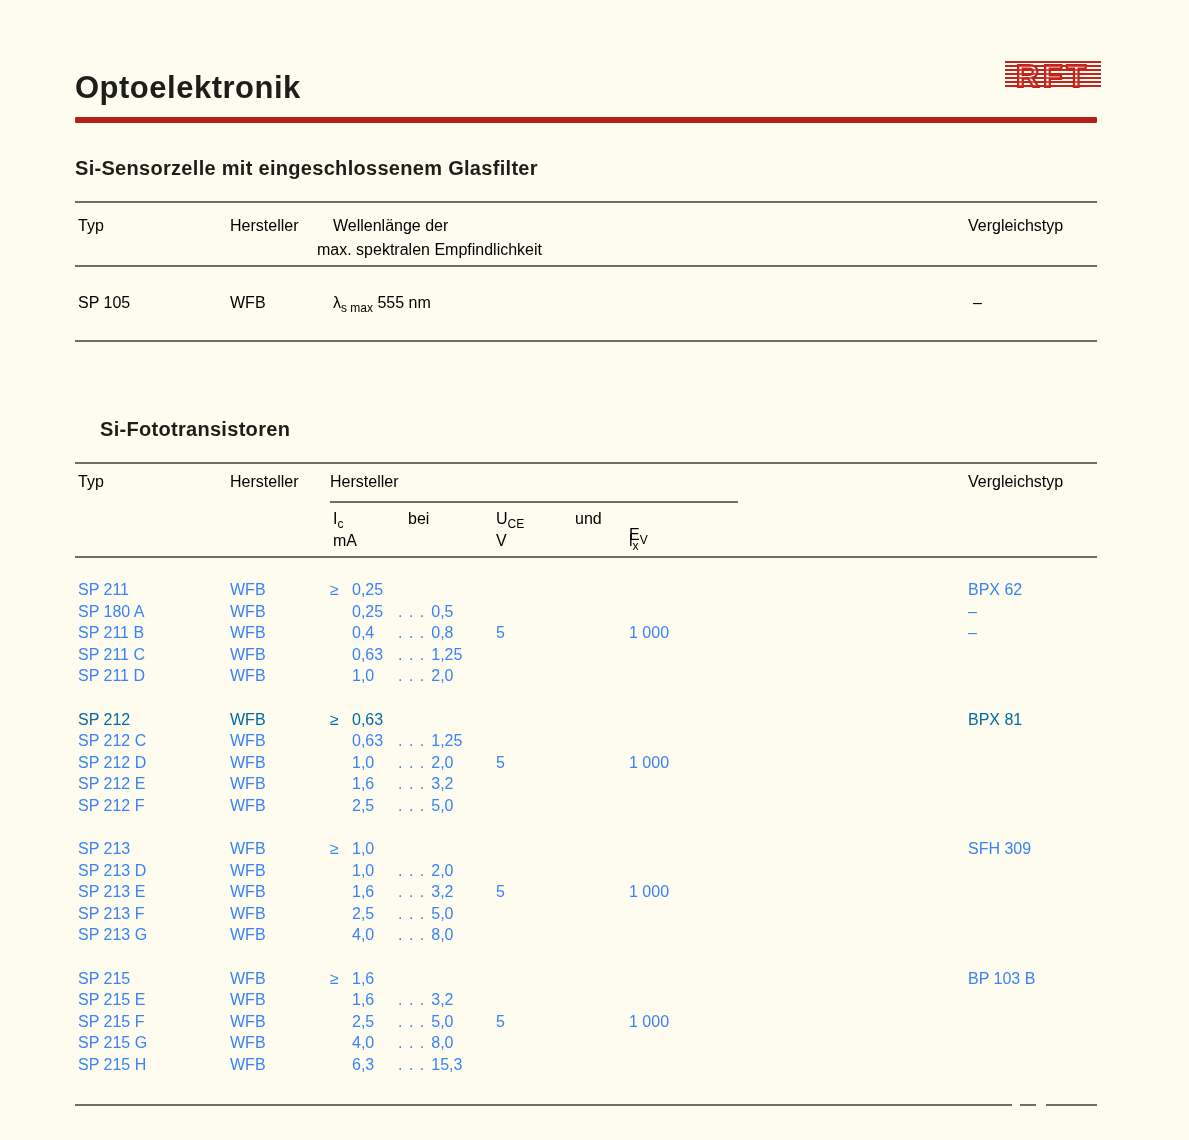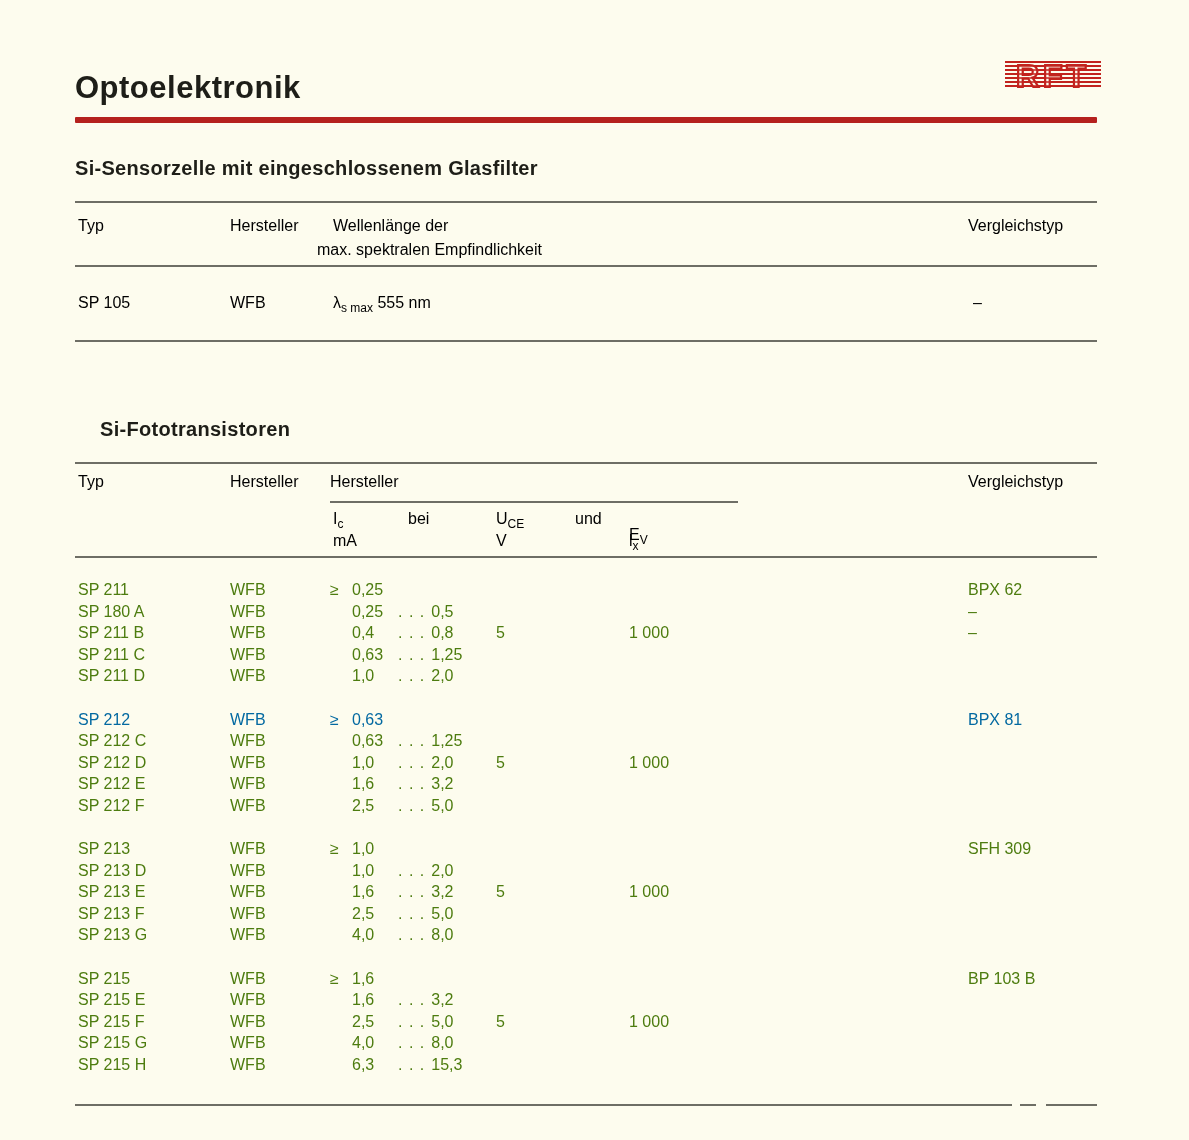--- a/index.html
+++ b/index.html
@@ -40,21 +40,21 @@
   }
   sub{font-size:12px;line-height:0;}
 
   
   .rows{
     position:absolute;left:75px;top:579px;width:1022px;
   }
   .group{margin-bottom:22px;}
   .row{
     display:flex;align-items:baseline;
-    font-size:16px;line-height:21.5px;color:#4d7c0f;white-space:nowrap;
+    font-size:16px;line-height:21.5px;color:#3b82f6;white-space:nowrap;
   }
   .row.faded{color:#0369a1;}
   .c-typ{width:153px;padding-left:3px;box-sizing:border-box;flex:none;}
   .c-her{width:100px;padding-left:2px;box-sizing:border-box;flex:none;}
   .c-ic {width:165px;padding-left:2px;box-sizing:border-box;flex:none;}
   .c-uce{width:133px;padding-left:3px;box-sizing:border-box;flex:none;}
   .c-ev {width:265px;padding-left:3px;box-sizing:border-box;flex:none;}
   .c-vgl{padding-left:77px;box-sizing:border-box;flex:auto;}
   .ge{display:inline-block;width:22px;}
   .min{display:inline-block;width:46px;}

